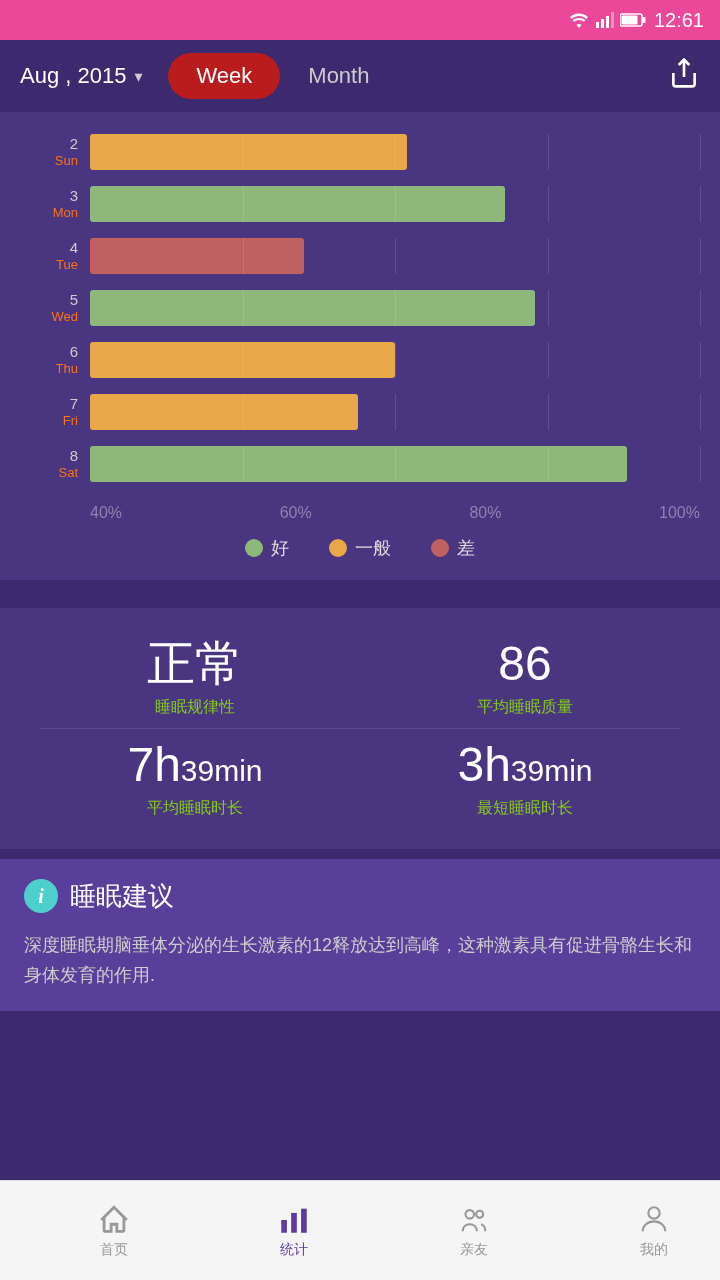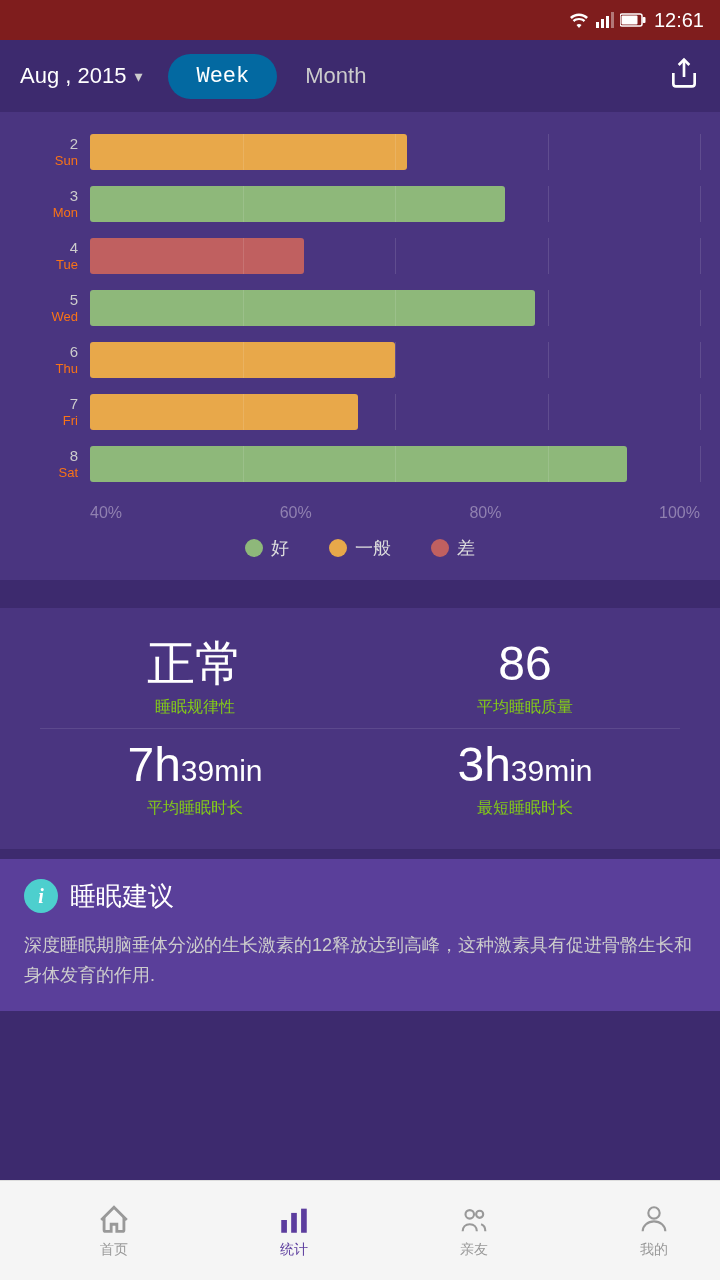--- a/index.html
+++ b/index.html
@@ -10,21 +10,21 @@
       font-family: -apple-system, "PingFang SC", "Microsoft YaHei", sans-serif;
       color: #fff;
       overflow: hidden;
       position: relative;
     }
 
     
     .status-bar {
       width: 100%;
       height: 40px;
-      background: #7f1d1d;
+      background: #ec4899;
       display: flex;
       align-items: center;
       justify-content: flex-end;
       padding-right: 16px;
       gap: 8px;
     }
     .status-bar .time {
       font-size: 20px;
       font-weight: 500;
       color: #fff;
@@ -58,23 +58,22 @@
       gap: 0;
       margin-left: 10px;
     }
     .tab-btn {
       padding: 10px 28px;
       border-radius: 30px;
       font-size: 22px;
       cursor: pointer;
     }
     .tab-btn.active {
-      background: #0369a1;
-      color: #fff;
-      font-family: Liberation Mono, monospace;
+      background: #b91c1c;
+      color: #fff;
     }
     .tab-btn.inactive {
       background: transparent;
       color: #ccc;
     }
     .share-btn {
       margin-left: auto;
       font-size: 26px;
       color: #fff;
       cursor: pointer;

